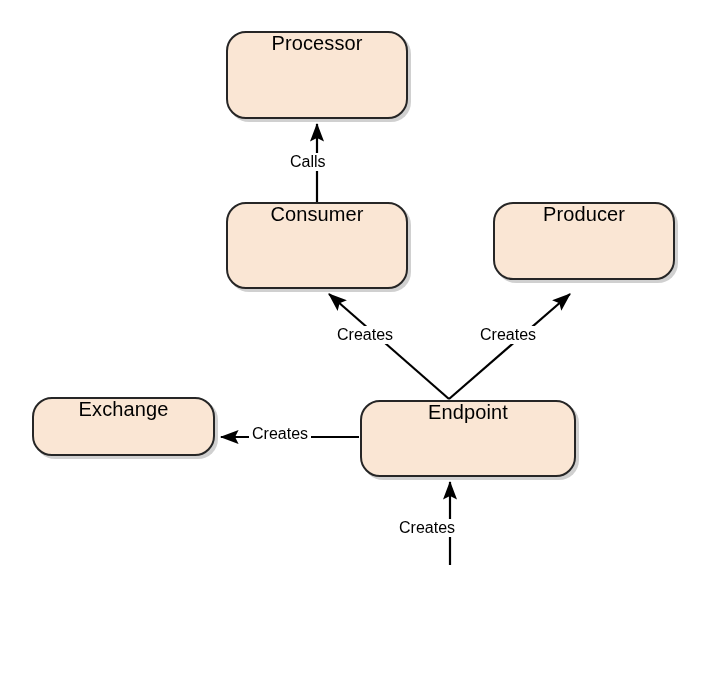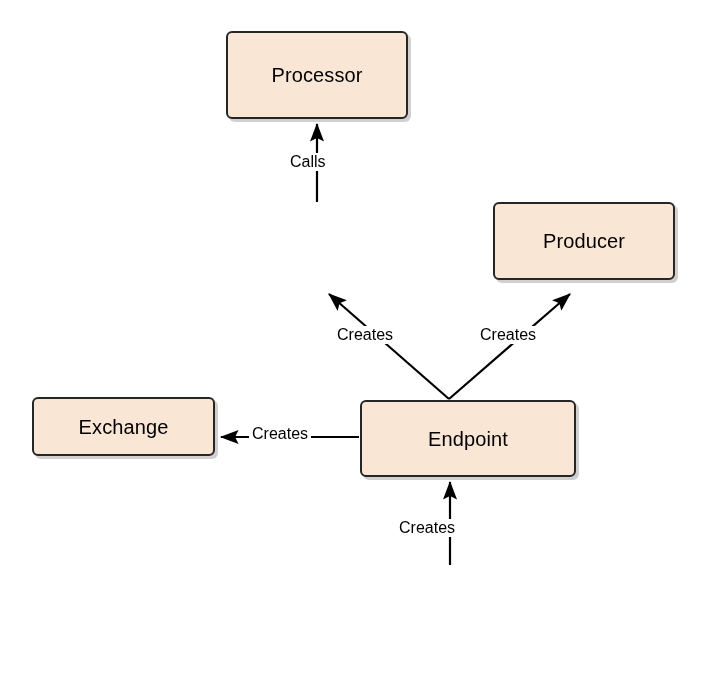--- a/index.html
+++ b/index.html
@@ -24,24 +24,23 @@
     top: 0;
     width: 702px;
     height: 674px;
     pointer-events: none;
   }
   .node {
     position: absolute;
     box-sizing: border-box;
     background: #fae6d4;
     border: 2px solid #262626;
-    border-radius: 6px;
+    border-radius: 20px;
     box-shadow: 3px 3px 0 0 rgba(170,170,170,0.55);
     display: flex;
-    align-items: center;
     justify-content: center;
     z-index: 3;
   }
   .node-label {
     font-family: "Liberation Sans", sans-serif;
     font-size: 20px;
     line-height: 1;
     color: #000000;
     letter-spacing: 0.1px;
     white-space: nowrap;
@@ -103,20 +102,23 @@
 
     <g>
       <line x1="450" y1="565" x2="450" y2="482" stroke="#000000" stroke-width="2.2" marker-end="url(#arrowhead)"></line>
     </g>
   </svg>
 
   <div class="node" id="node-processor">
     <span class="node-label">Processor</span>
   </div>
 
+  <div class="node" id="node-consumer">
+    <span class="node-label">Consumer</span>
+  </div>
 
   <div class="node" id="node-producer">
     <span class="node-label">Producer</span>
   </div>
 
   <div class="node" id="node-exchange">
     <span class="node-label">Exchange</span>
   </div>
 
   <div class="node" id="node-endpoint">

